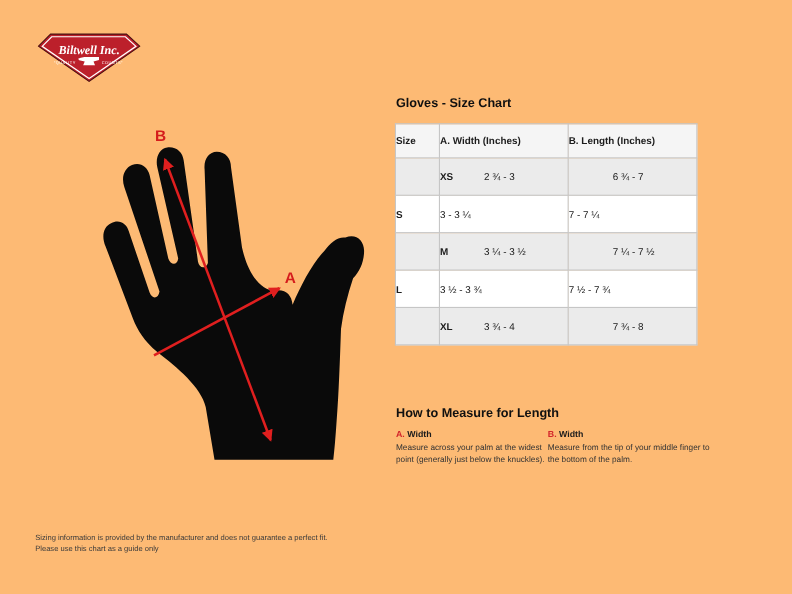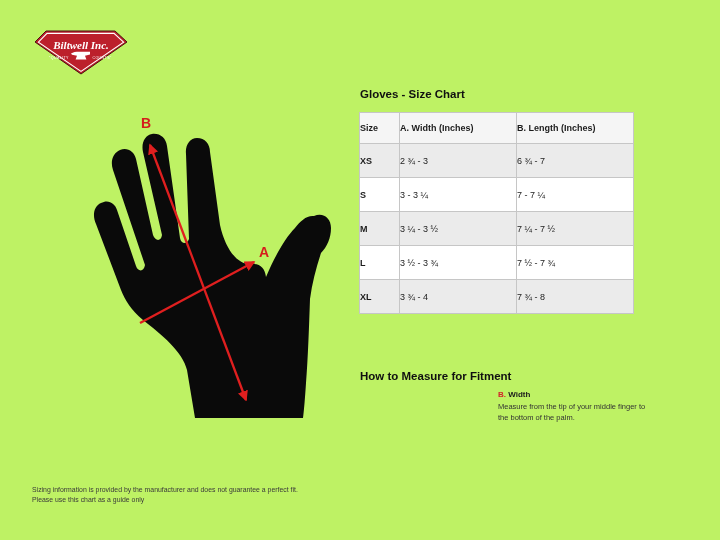--- a/index.html
+++ b/index.html
@@ -1,17 +1,17 @@
 <!DOCTYPE html>
 <html><head>
 <meta charset="utf-8">
 <style>
   html,body{margin:0;padding:0;background:#fff;}
   .page{
-    position:relative;width:720px;height:540px;background:#bef264;
+    position:relative;width:720px;height:540px;background:#fdba74;
     font-family:"Liberation Sans",sans-serif;color:#111;overflow:hidden;
   }
   
   .logo{position:absolute;left:34px;top:30px;width:94px;height:46px;}
   
   .hand{position:absolute;left:83px;top:100px;width:260px;height:330px;}
   
   .chart-title{position:absolute;left:360px;top:88px;font-size:11.5px;font-weight:bold;color:#101010;text-align:center;}
   table.sizes{
     position:absolute;left:359px;top:112px;border-collapse:collapse;
@@ -20,21 +20,21 @@
   table.sizes th,table.sizes td{
     border:1px solid #c6c6c6;text-align:left;vertical-align:middle;
     padding:0;color:#1c1c1c;
   }
   table.sizes th{height:30px;font-size:9px;font-weight:bold;background:#f5f5f5;}
   table.sizes td{height:33px;font-size:9px;}
   table.sizes td.size-cell{font-weight:bold;}
   table.sizes col.c-size{width:40px;}
   table.sizes col.c-width{width:117px;}
   table.sizes col.c-length{width:117px;}
-  tr.stripe td{background:#ebebeb;}
+  tr.stripe td{background:#ebebeb;padding-left:40px;}
   tr.plain td{background:#ffffff;}
   
   .measure-title{position:absolute;left:360px;top:370px;font-size:11.5px;font-weight:bold;color:#101010;}
   .measure-item{position:absolute;top:390px;}
   .measure-item.item-a{left:360px;width:136px;}
   .measure-item.item-b{left:498px;width:152px;}
   .measure-head{font-size:8px;font-weight:bold;color:#1c1c1c;margin-bottom:3px;}
   .measure-key{color:#d2232a;}
   .measure-text{font-size:7.5px;line-height:1.4;color:#333;}
   
@@ -138,22 +138,29 @@
         <td>7 ½ - 7 ¾</td>
       </tr>
       <tr class="stripe">
         <td class="size-cell">XL</td>
         <td>3 ¾ - 4</td>
         <td>7 ¾ - 8</td>
       </tr>
     </tbody>
   </table>
 
-  <div class="measure-title">How to Measure for Fitment</div>
+  <div class="measure-title">How to Measure for Length</div>
 
+  <div class="measure-item item-a">
+    <div class="measure-head">
+      <span class="measure-key">A.</span>
+      <span>Width</span>
+    </div>
+    <div class="measure-text">Measure across your palm at the widest point (generally just below the knuckles).</div>
+  </div>
 
   <div class="measure-item item-b">
     <div class="measure-head">
       <span class="measure-key">B.</span>
       <span>Width</span>
     </div>
     <div class="measure-text">Measure from the tip of your middle finger to the bottom of the palm.</div>
   </div>
 
   <div class="footer">

